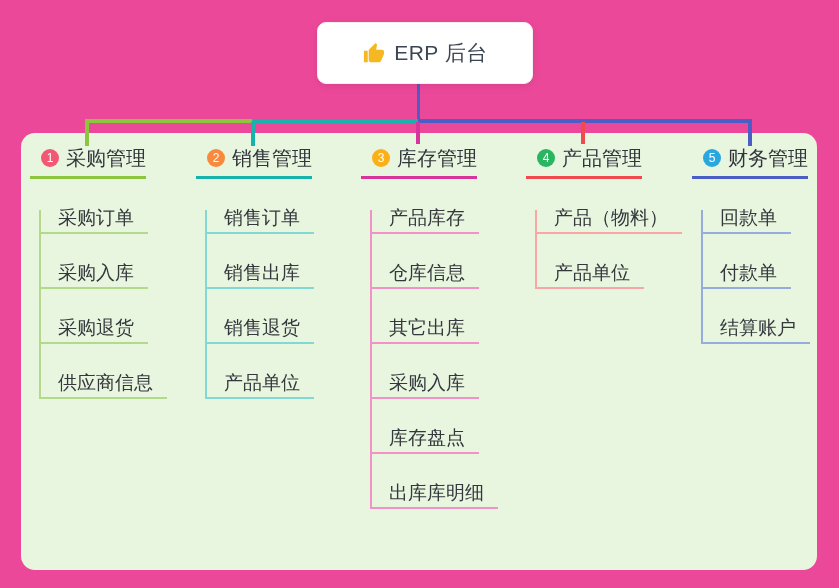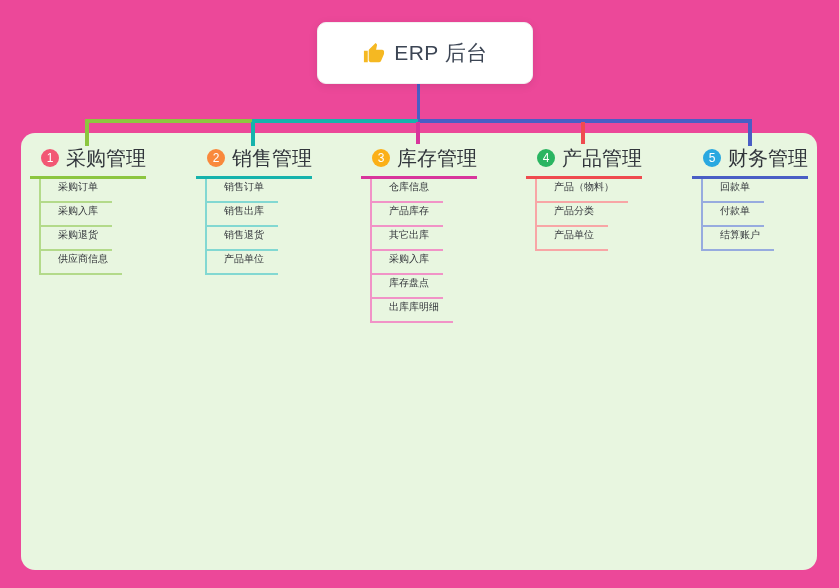--- a/index.html
+++ b/index.html
@@ -32,23 +32,23 @@
     cursor:default;
   }
   .badge{
     flex:0 0 auto;width:18px;height:18px;border-radius:50%;
     background:var(--badge);color:#fff;font-size:12px;line-height:18px;
     text-align:center;font-weight:500;
   }
   .title-text{font-size:20px;line-height:20px;color:#31353b;font-weight:500;white-space:nowrap;}
   .branch-items{margin-left:9px;width:fit-content;border-left:2px solid var(--lite);}
   .item{
-    display:block;width:fit-content;
+    display:block;width:fit-content;margin-top:31px;
     padding:0 14px 6px 17px;border-bottom:2px solid var(--lite);
-    font-size:10px;line-height:16px;color:#34373c;white-space:nowrap;
+    font-size:19px;line-height:16px;color:#34373c;white-space:nowrap;
   }
 </style>
 </head>
 <body>
 
 <div class="canvas">
 
   <div class="panel" style="background: rgb(232, 246, 224);"></div>
 
   <div class="root-node">
@@ -93,37 +93,36 @@
       <span class="item">产品单位</span>
     </div>
   </div>
 
   <div class="branch" style="left: 361px; --line: #d8359c; --lite: #f193c7; --badge: #fbb018;">
     <div class="branch-title">
       <span class="badge">3</span>
       <span class="title-text">库存管理</span>
     </div>
     <div class="branch-items">
+      <span class="item">产品库存</span>
       <span class="item">仓库信息</span>
-      <span class="item">产品库存</span>
       <span class="item">其它出库</span>
       <span class="item">采购入库</span>
       <span class="item">库存盘点</span>
       <span class="item">出库库明细</span>
     </div>
   </div>
 
   <div class="branch" style="left: 526px; --line: #ef4b4f; --lite: #f8a6a6; --badge: #2ab561;">
     <div class="branch-title">
       <span class="badge">4</span>
       <span class="title-text">产品管理</span>
     </div>
     <div class="branch-items">
       <span class="item">产品（物料）</span>
-      <span class="item">产品分类</span>
       <span class="item">产品单位</span>
     </div>
   </div>
 
   <div class="branch" style="left: 692px; --line: #4a5ec5; --lite: #97abdf; --badge: #29a8e0;">
     <div class="branch-title">
       <span class="badge">5</span>
       <span class="title-text">财务管理</span>
     </div>
     <div class="branch-items">

